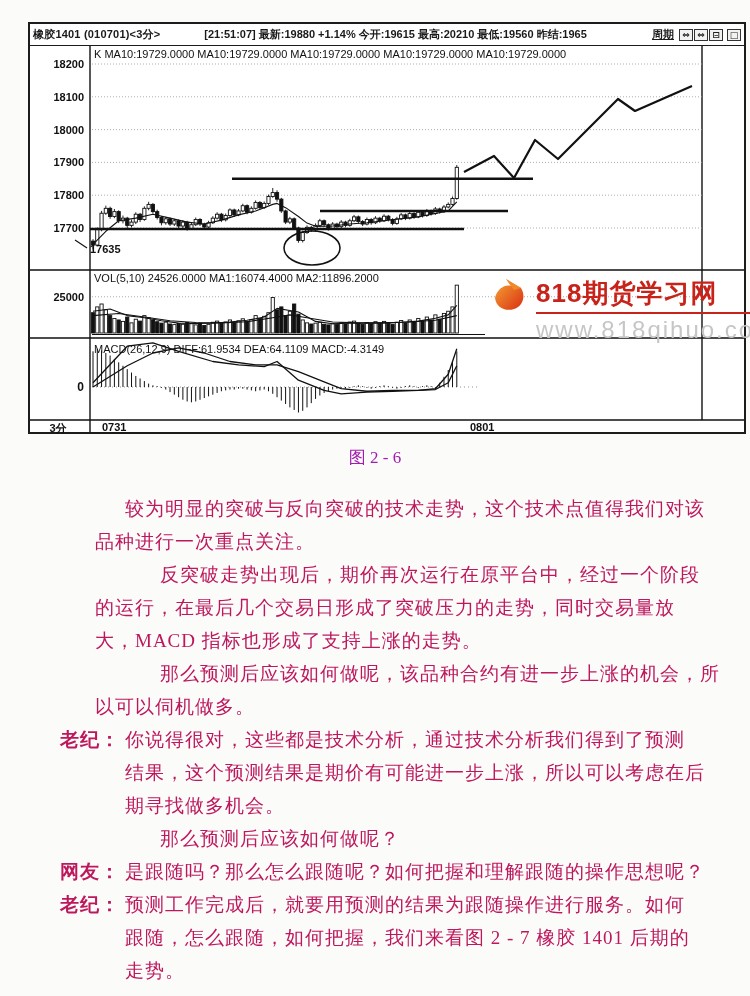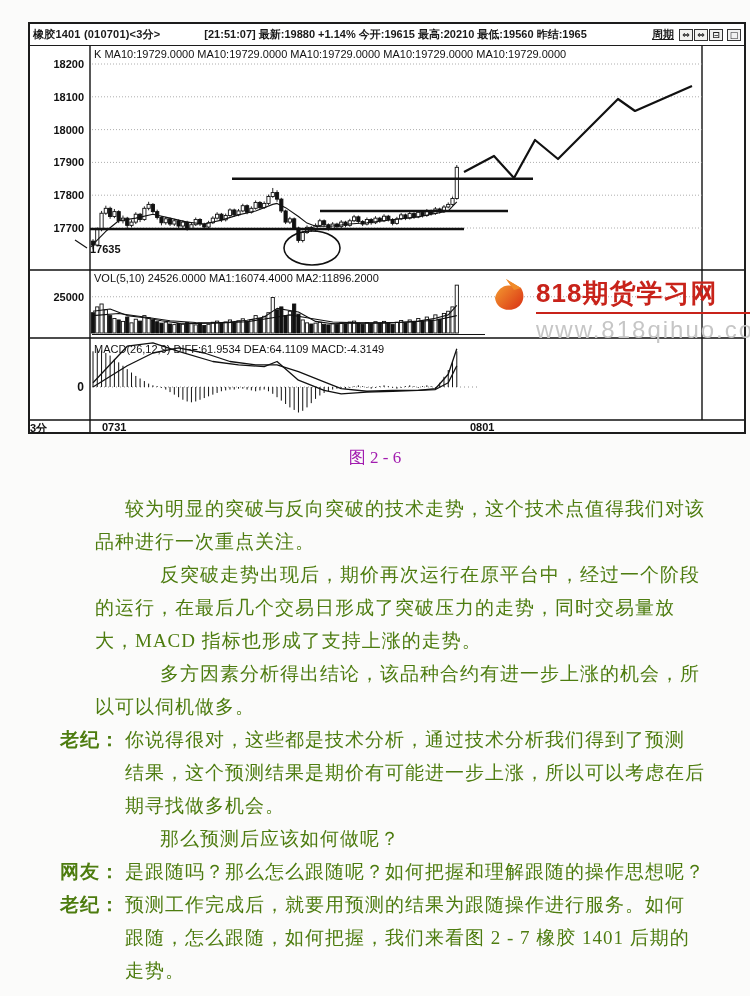--- a/index.html
+++ b/index.html
@@ -19,33 +19,33 @@
   .winbtn{display:inline-block;width:14px;height:12px;border:1.5px solid #333;background:#f2f2f0;
     font-size:9px;line-height:10px;text-align:center;margin-left:1px;box-sizing:border-box;
     font-family:"DejaVu Sans",sans-serif;color:#222;}
   .winbtn.last{margin-left:4px;}
   #chart-svg{position:absolute;left:0;top:0;width:714px;height:408px;}
   .pane-header{position:absolute;font-size:11px;color:#111;white-space:nowrap;letter-spacing:0;}
   #k-header{left:64px;top:24px;}
   #vol-header{left:64px;top:248px;}
   #macd-header{left:64px;top:319px;}
   #statusbar{position:absolute;left:0;top:396px;width:100%;height:14px;font-size:11px;font-weight:bold;color:#111;}
-  #status-period{position:absolute;left:0;top:1px;width:56px;text-align:left;}
+  #status-period{position:absolute;left:0;top:1px;width:56px;text-align:center;}
   #status-left-date{position:absolute;left:64px;top:1px;padding-left:8px;}
   #status-right-date{position:absolute;left:440px;top:1px;}
   
   #watermark{position:absolute;left:462px;top:252px;width:248px;display:flex;align-items:flex-start;z-index:5;}
   #wm-text{display:flex;flex-direction:column;}
   #wm-title{font-size:26px;font-weight:bold;color:#c8231a;letter-spacing:1px;
     border-bottom:2px solid #c8231a;padding-bottom:1px;font-family:"Liberation Sans","DejaVu Sans",sans-serif;}
   #wm-url{font-size:24px;color:#c6c6c6;letter-spacing:2px;margin-top:2px;
     font-family:"Liberation Sans","DejaVu Sans",sans-serif;}
   
   #figure-caption{left:0;top:446px;width:750px;text-align:center;font-size:17px;color:#a21caf;}
-  #body-text{left:60px;top:492px;width:658px;font-size:19px;letter-spacing:1px;color:#4d7c0f;}
+  #body-text{left:60px;top:492px;width:658px;font-size:19px;letter-spacing:1px;color:#be185d;}
   .tline{height:33px;line-height:33px;white-space:nowrap;}
   .ind-none{padding-left:35px;}
   .ind-hang{padding-left:65px;}
   .ind-first{padding-left:100px;}
   .ind-speaker{padding-left:0;}
   .speaker{display:inline-block;width:65px;font-weight:bold;}
 </style>
 </head>
 <body>
 
@@ -491,21 +491,21 @@
   </div>
 </div>
 
 <div id="figure-caption" class="abs">图 2 - 6</div>
 <div id="body-text" class="abs">
     <div class="tline ind-hang">较为明显的突破与反向突破的技术走势，这个技术点值得我们对该</div>
     <div class="tline ind-none">品种进行一次重点关注。</div>
     <div class="tline ind-first">反突破走势出现后，期价再次运行在原平台中，经过一个阶段</div>
     <div class="tline ind-none">的运行，在最后几个交易日形成了突破压力的走势，同时交易量放</div>
     <div class="tline ind-none">大，MACD 指标也形成了支持上涨的走势。</div>
-    <div class="tline ind-first">多方因素分析得出结论，该品种合约有进一步上涨的机会，所</div>
+    <div class="tline ind-first">那么预测后应该如何做呢，该品种合约有进一步上涨的机会，所</div>
     <div class="tline ind-none">以可以伺机做多。</div>
     <div class="tline ind-speaker"><span class="speaker">老纪：</span>你说得很对，这些都是技术分析，通过技术分析我们得到了预测</div>
     <div class="tline ind-hang">结果，这个预测结果是期价有可能进一步上涨，所以可以考虑在后</div>
     <div class="tline ind-hang">期寻找做多机会。</div>
     <div class="tline ind-first">那么预测后应该如何做呢？</div>
     <div class="tline ind-speaker"><span class="speaker">网友：</span>是跟随吗？那么怎么跟随呢？如何把握和理解跟随的操作思想呢？</div>
     <div class="tline ind-speaker"><span class="speaker">老纪：</span>预测工作完成后，就要用预测的结果为跟随操作进行服务。如何</div>
     <div class="tline ind-hang">跟随，怎么跟随，如何把握，我们来看图 2 - 7 橡胶 1401 后期的</div>
     <div class="tline ind-hang">走势。</div>
   </div>

